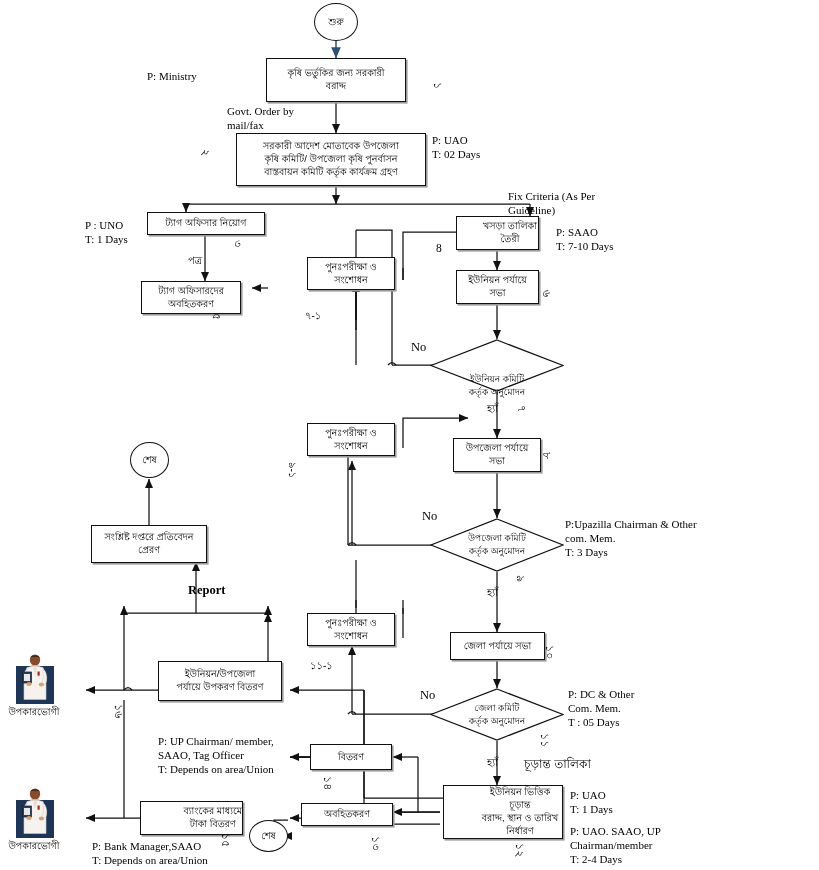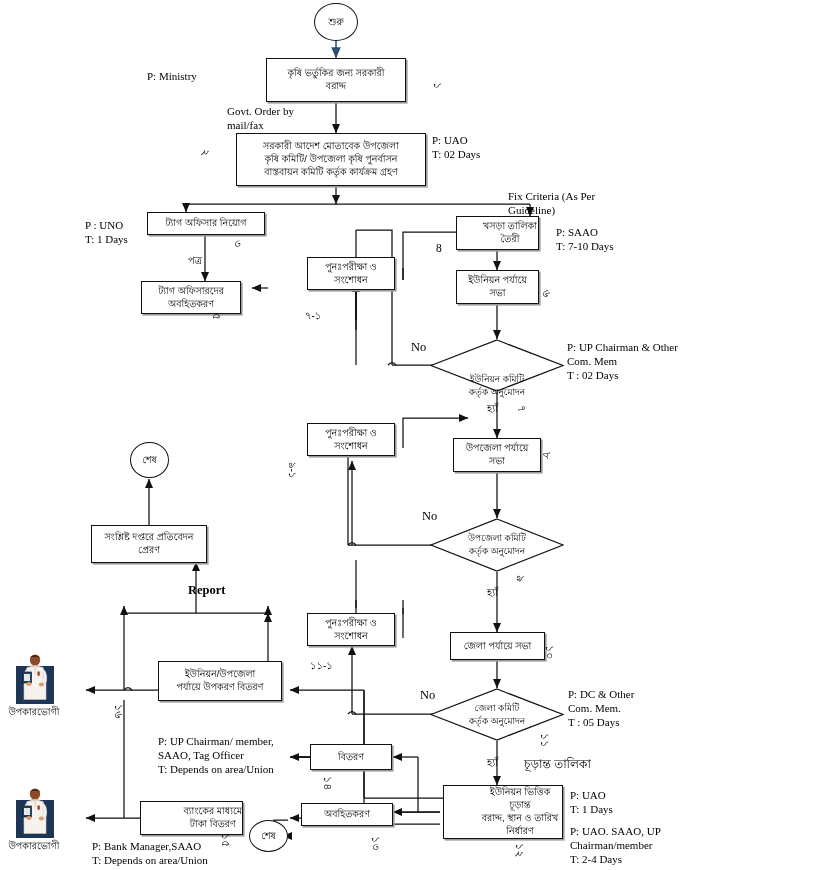--- a/index.html
+++ b/index.html
@@ -354,24 +354,24 @@
 T: 1 Days</div>
 
   <div class="lbl bn" style="left:188px;top:255px;">পত্র</div>
 
   <div class="lbl" style="left:508px;top:190px;width:140px;">Fix Criteria (As Per
        Guideline)</div>
 
   <div class="lbl" style="left:556px;top:226px;">P: SAAO
 T: 7-10 Days</div>
 
-  <div class="lbl" style="left:567px;top:341px;width:170px;">P: UP Chairman &amp; Other
-      Com. Mem
-T : 02 Days</div>
-
+
+  <div class="lbl" style="left:565px;top:518px;width:190px;">P:Upazilla Chairman &amp; Other
+      com. Mem.
+T: 3 Days</div>
 
   <div class="lbl" style="left:568px;top:688px;width:150px;">P:  DC   &amp;   Other
 Com. Mem.
 T : 05 Days</div>
 
   <div class="lbl bigbn" style="left:524px;top:757px;">চূড়ান্ত তালিকা</div>
 
   <div class="lbl" style="left:570px;top:789px;">P: UAO
 T: 1 Days</div>
 

